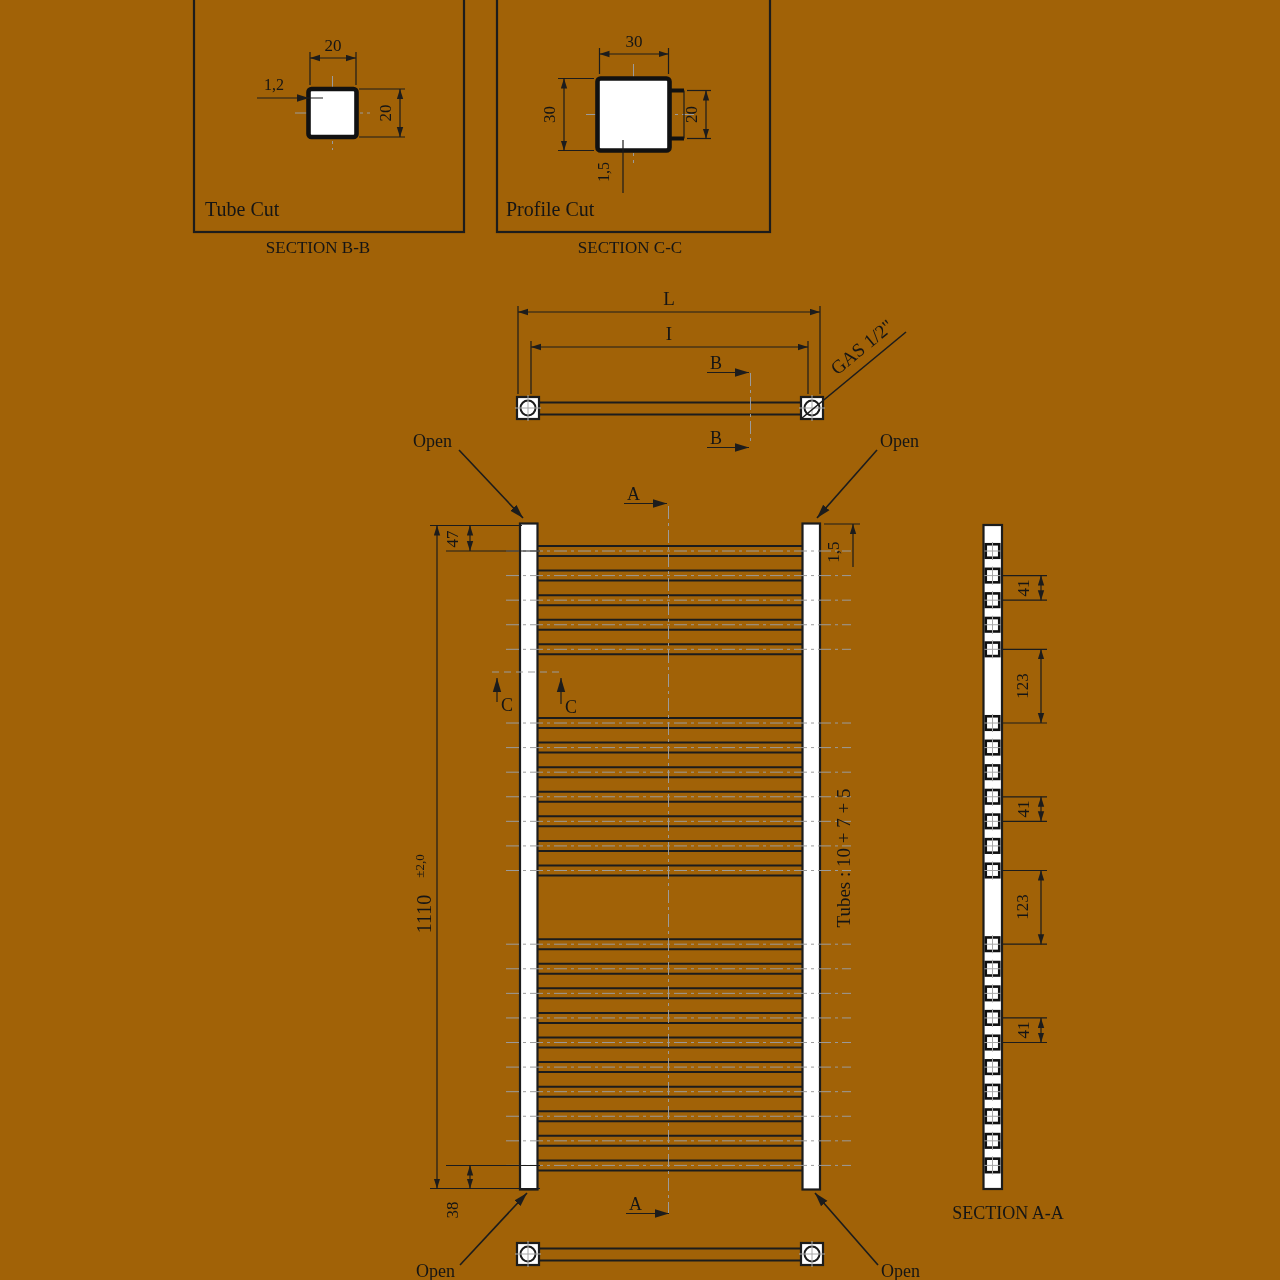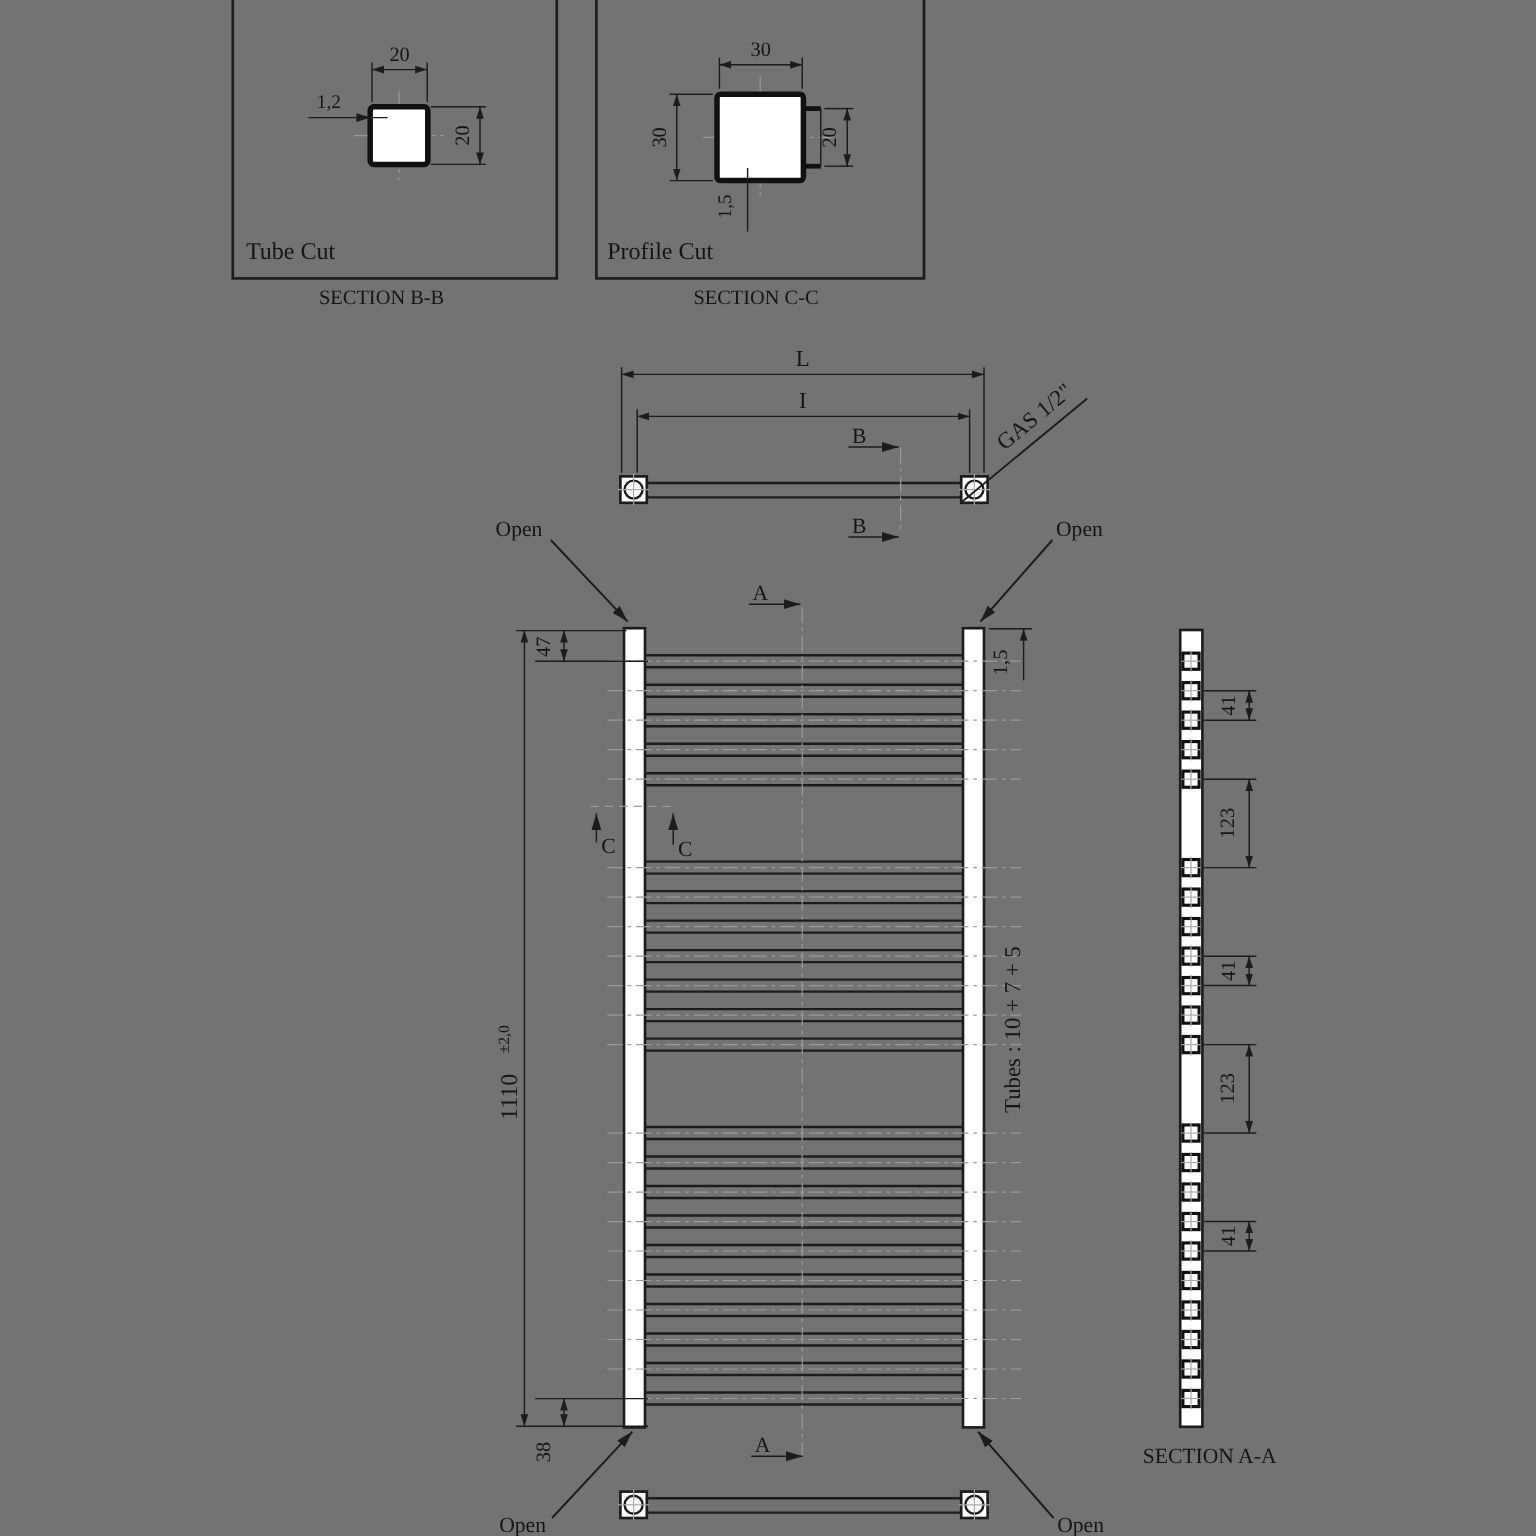--- a/index.html
+++ b/index.html
@@ -1,16 +1,16 @@
 <!DOCTYPE html>
 <html><head>
 <meta charset="utf-8">
 <style>
   html,body{margin:0;padding:0;background:#ffffff;}
-  #stage{position:relative;width:1280px;height:1280px;background:#737373;overflow:hidden;
+  #stage{position:relative;width:1280px;height:1280px;background:#a16207;overflow:hidden;
          font-family:"Liberation Serif", serif;}
   svg text{font-family:"Liberation Serif", serif;fill:#151515;}
   .ln  {stroke:#1c1c1c;stroke-width:2.2;fill:none;}
   .ln2 {stroke:#1c1c1c;stroke-width:2;fill:none;}
   .lnw {stroke:#1c1c1c;stroke-width:2.2;fill:#fff;}
   .thick{stroke:#111;stroke-width:4.6;fill:#fff;}
   .thin{stroke:#1c1c1c;stroke-width:1.2;fill:none;}
   .ldr {stroke:#1c1c1c;stroke-width:1.6;fill:none;}
   .cl  {stroke:#9b9b9b;stroke-width:1;fill:none;stroke-dasharray:13 4 3 4;}
   .cl2 {stroke:#a8a8a8;stroke-width:1;fill:none;}

